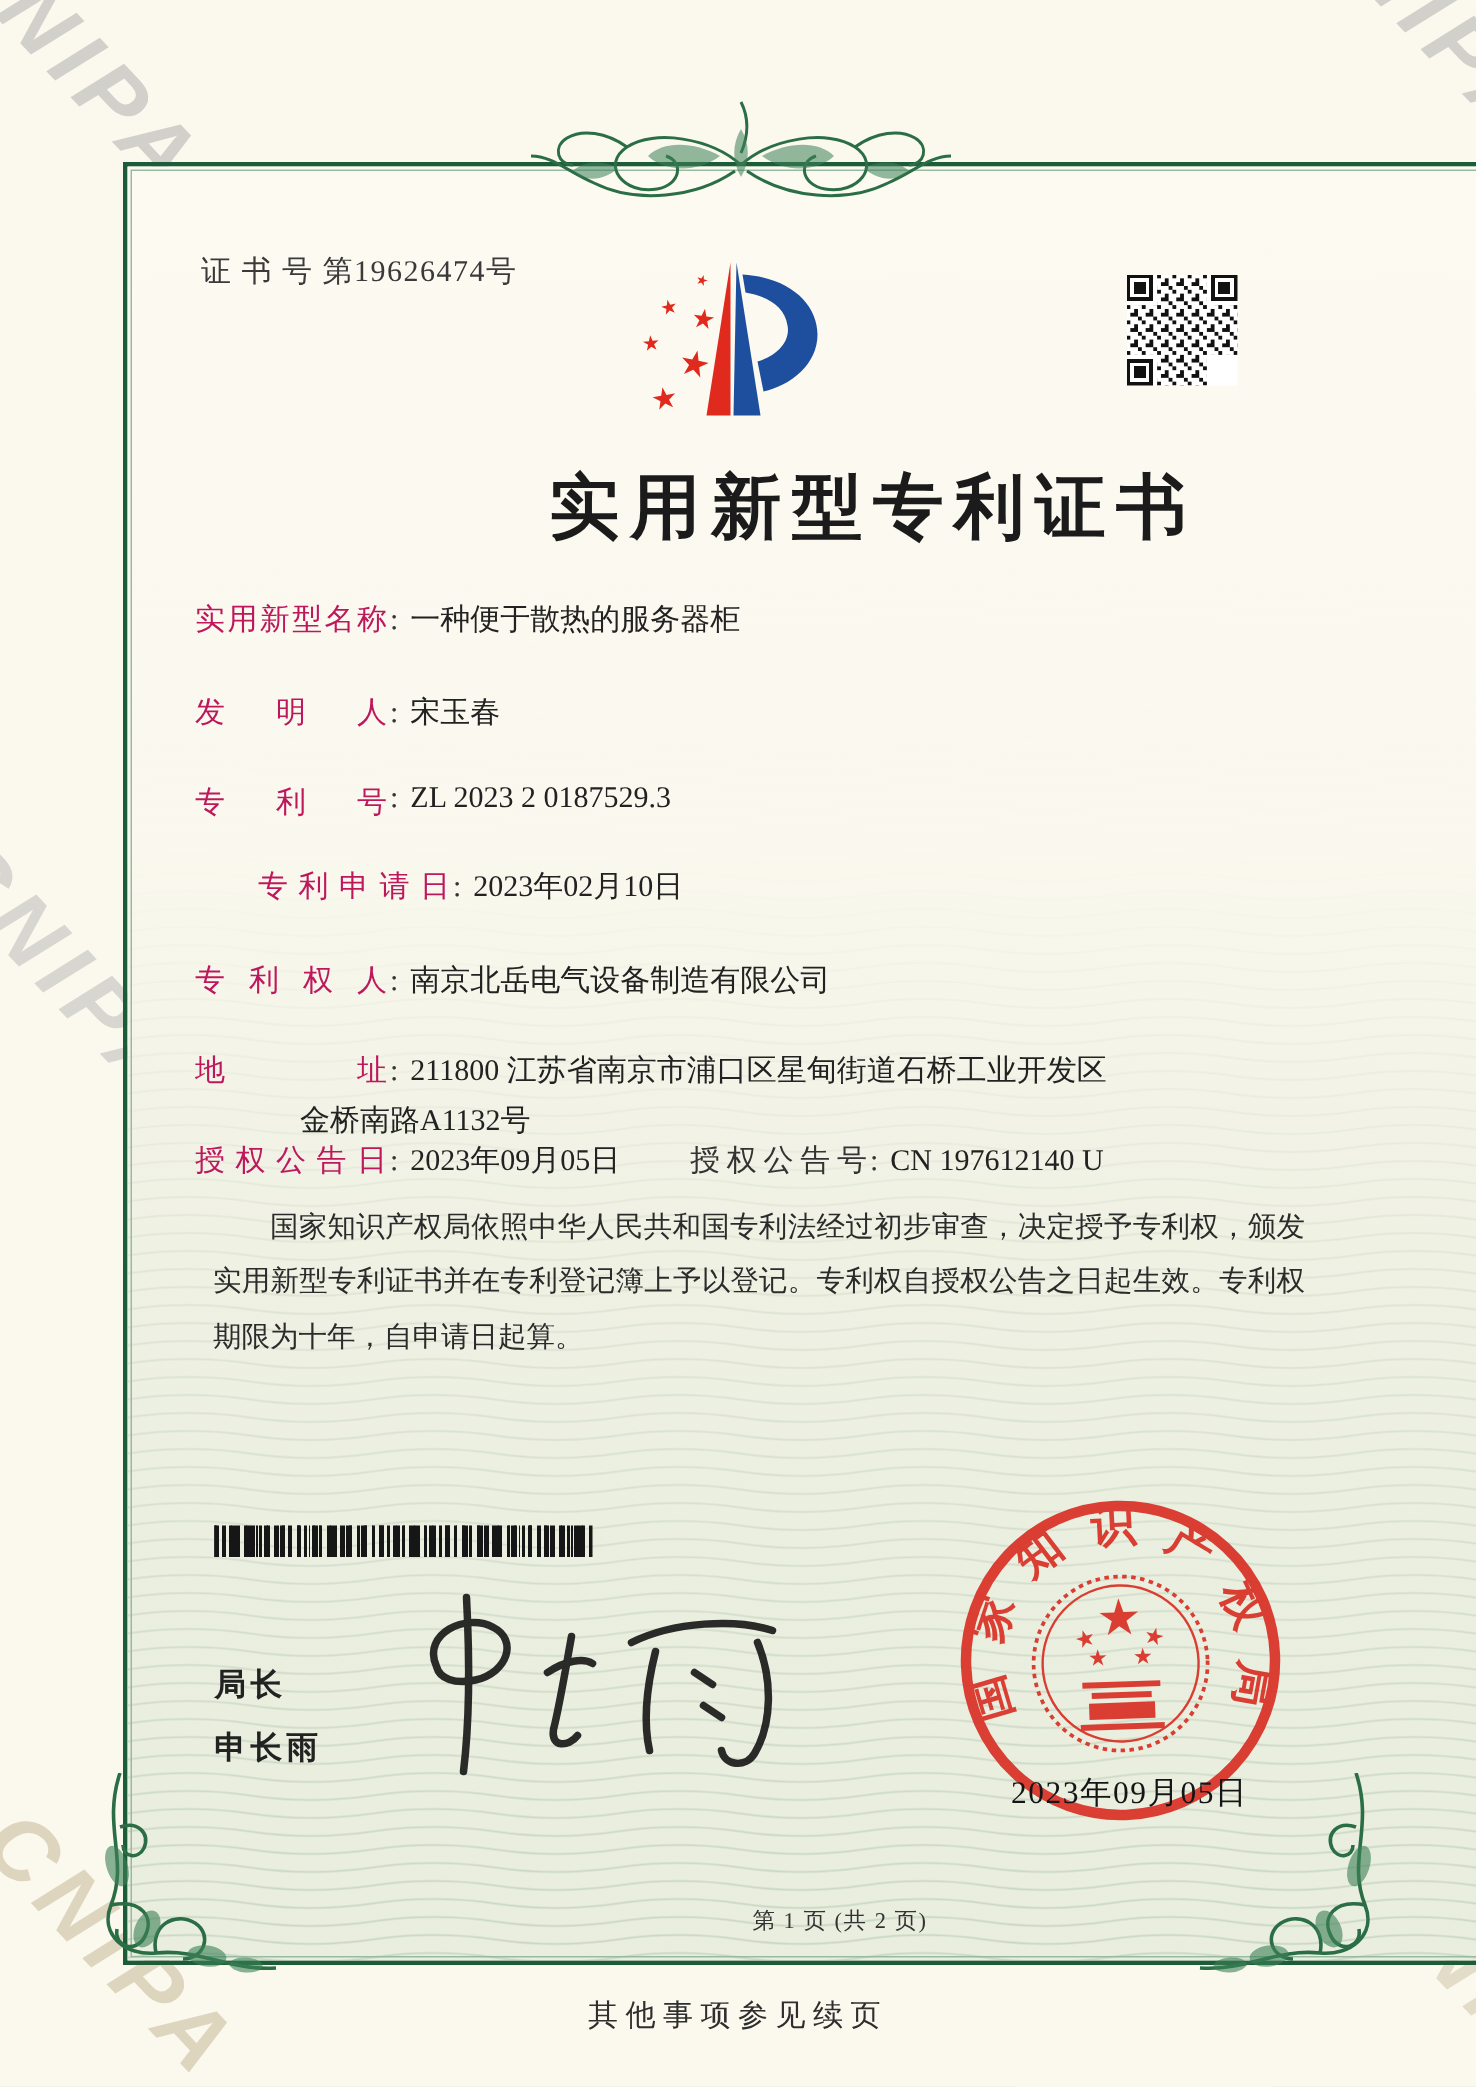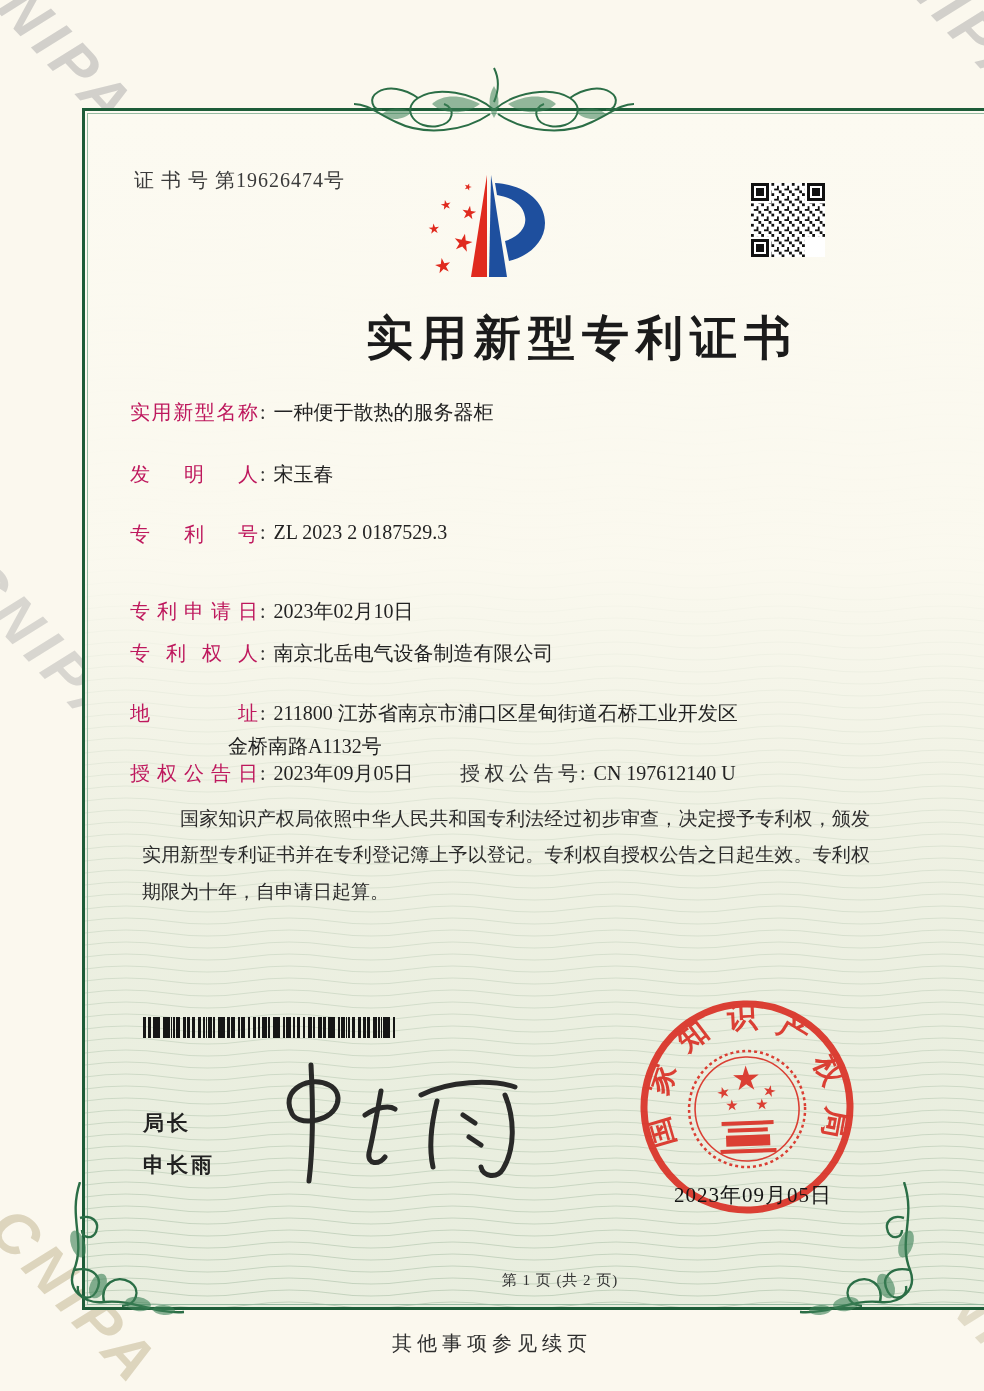--- a/index.html
+++ b/index.html
@@ -45,23 +45,23 @@
     font-size:47px;font-weight:bold;color:#1b1b1b;letter-spacing:7px;padding-left:22px;
   }
   .frow{left:45px;font-size:20px;color:#333;width:740px;}
   .flabel{
     display:inline-block;width:128px;vertical-align:top;
     text-align:justify;text-align-last:justify;color:#be185d;
   }
   .colon{display:inline-block;margin:0 8px 0 2px;color:#333;}
   .fvalue{color:#222;}
   .row-0{top:288px;} .row-1{top:350px;} .row-2{top:410px;}
-  .row-3{top:487px;} .row-4{top:529px;} .row-5{top:589px;}
+  .row-3{top:466px;margin-left:42px;} .row-4{top:529px;} .row-5{top:589px;}
   .row-6{top:649px;}
-  .addr-line2{margin-left:98px;margin-top:6px;}
+  .addr-line2{margin-left:70px;margin-top:6px;}
   .second-col{position:absolute;left:330px;top:0;}
   .flabel-sm{display:inline-block;width:118px;text-align:justify;text-align-last:justify;}
 
   .paras{left:57px;top:690px;width:728px;font-size:19px;line-height:1.92;
          color:#2b2b2b;text-align:justify;}
   .paras p{margin:0;text-indent:2em;}
 
   .barcode{
     left:58px;top:906px;width:252px;height:21px;
     background-image:

